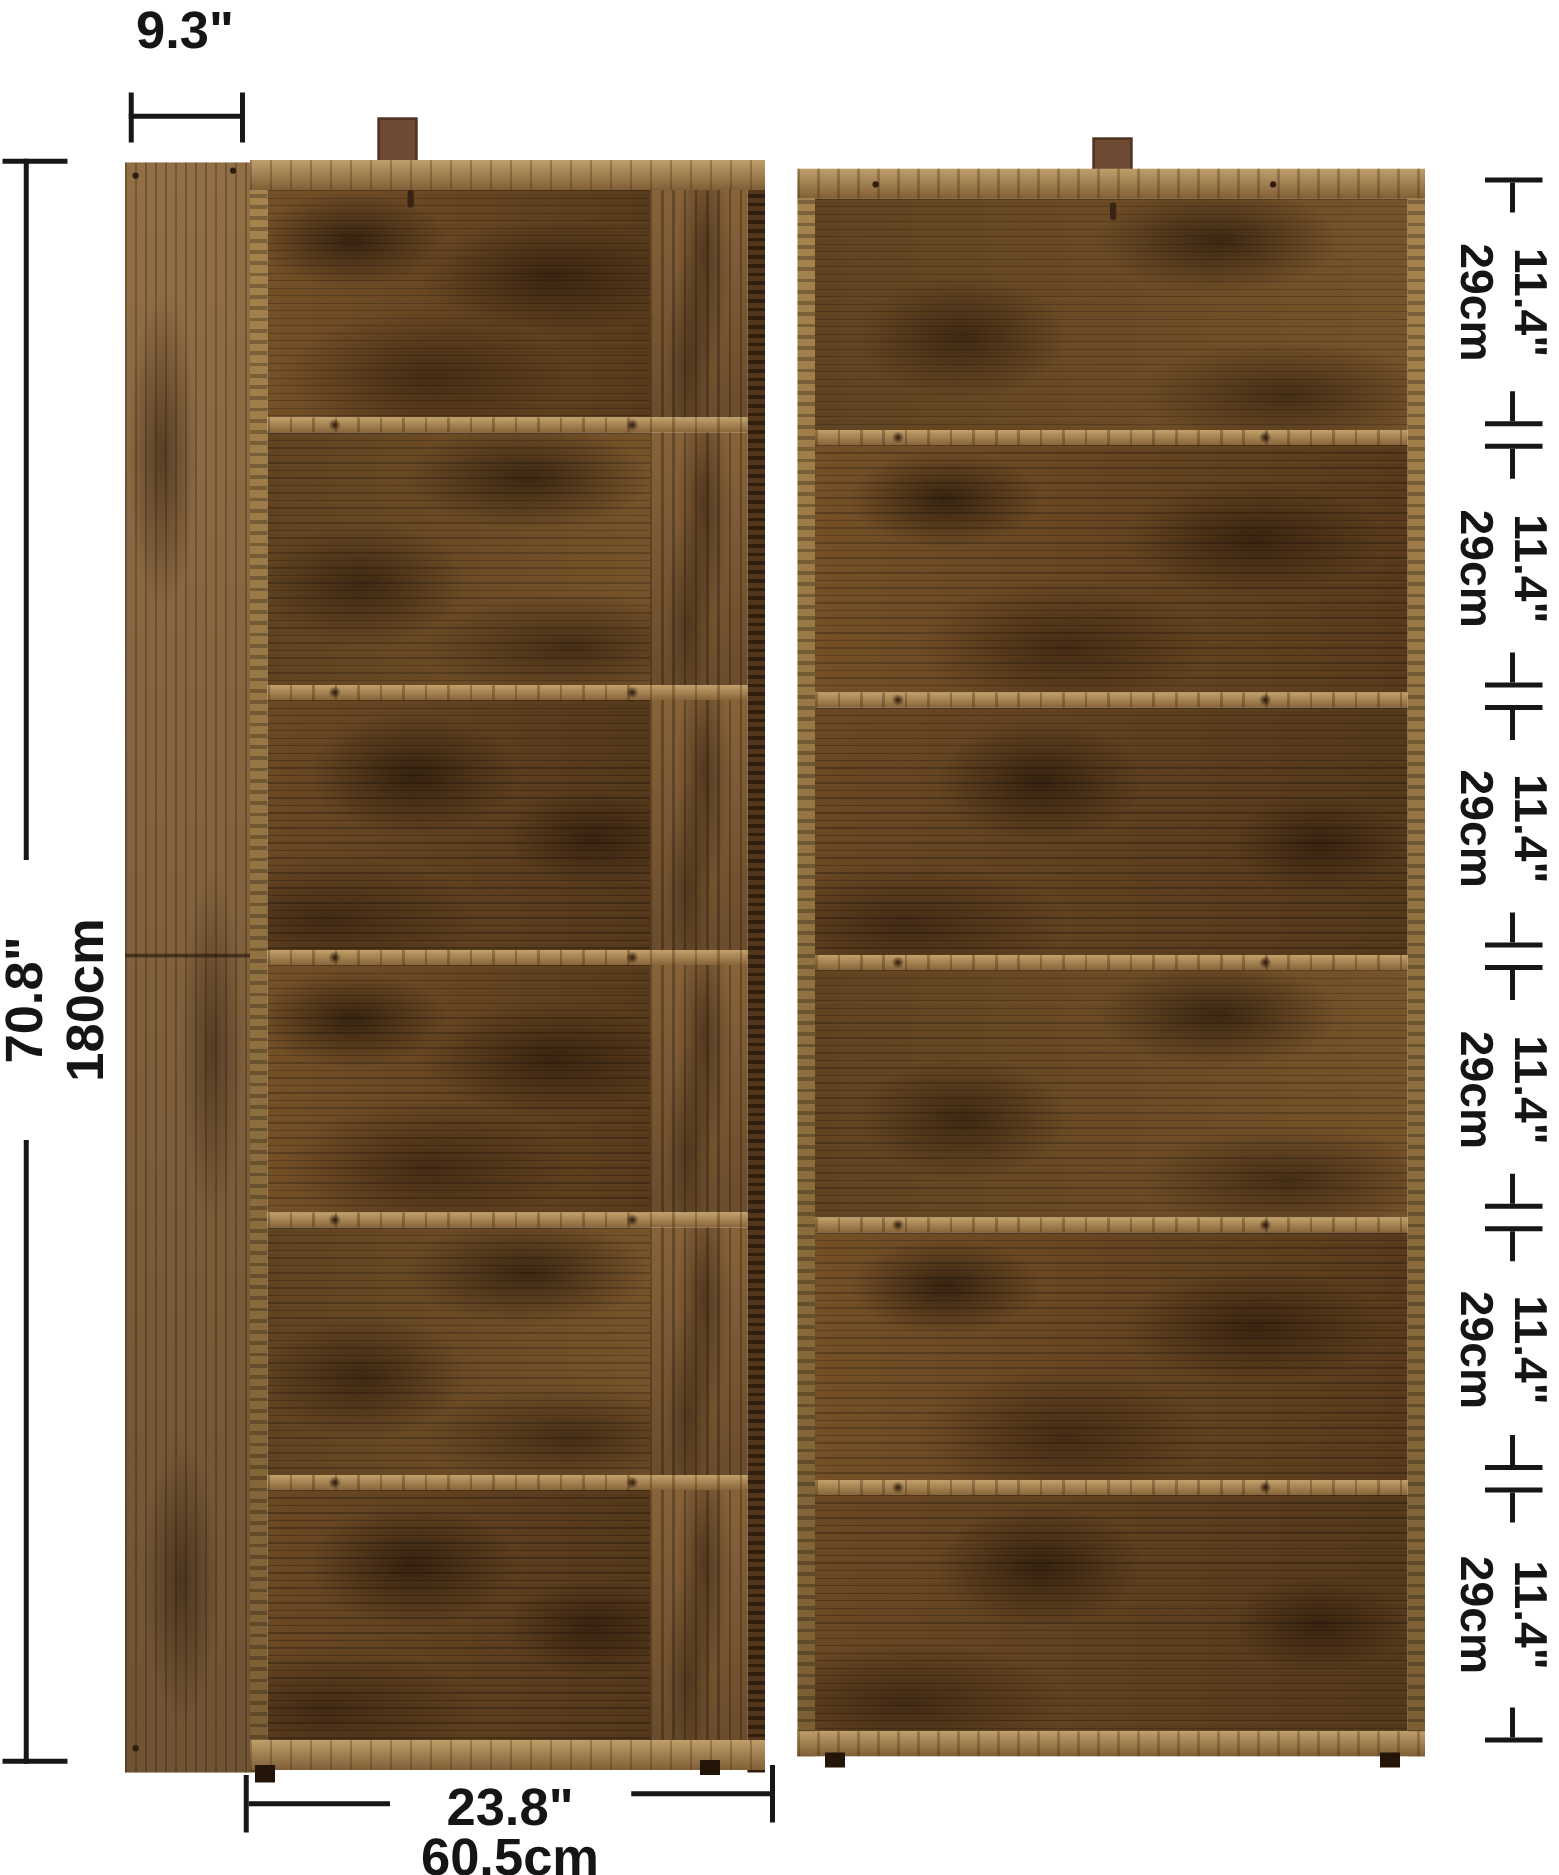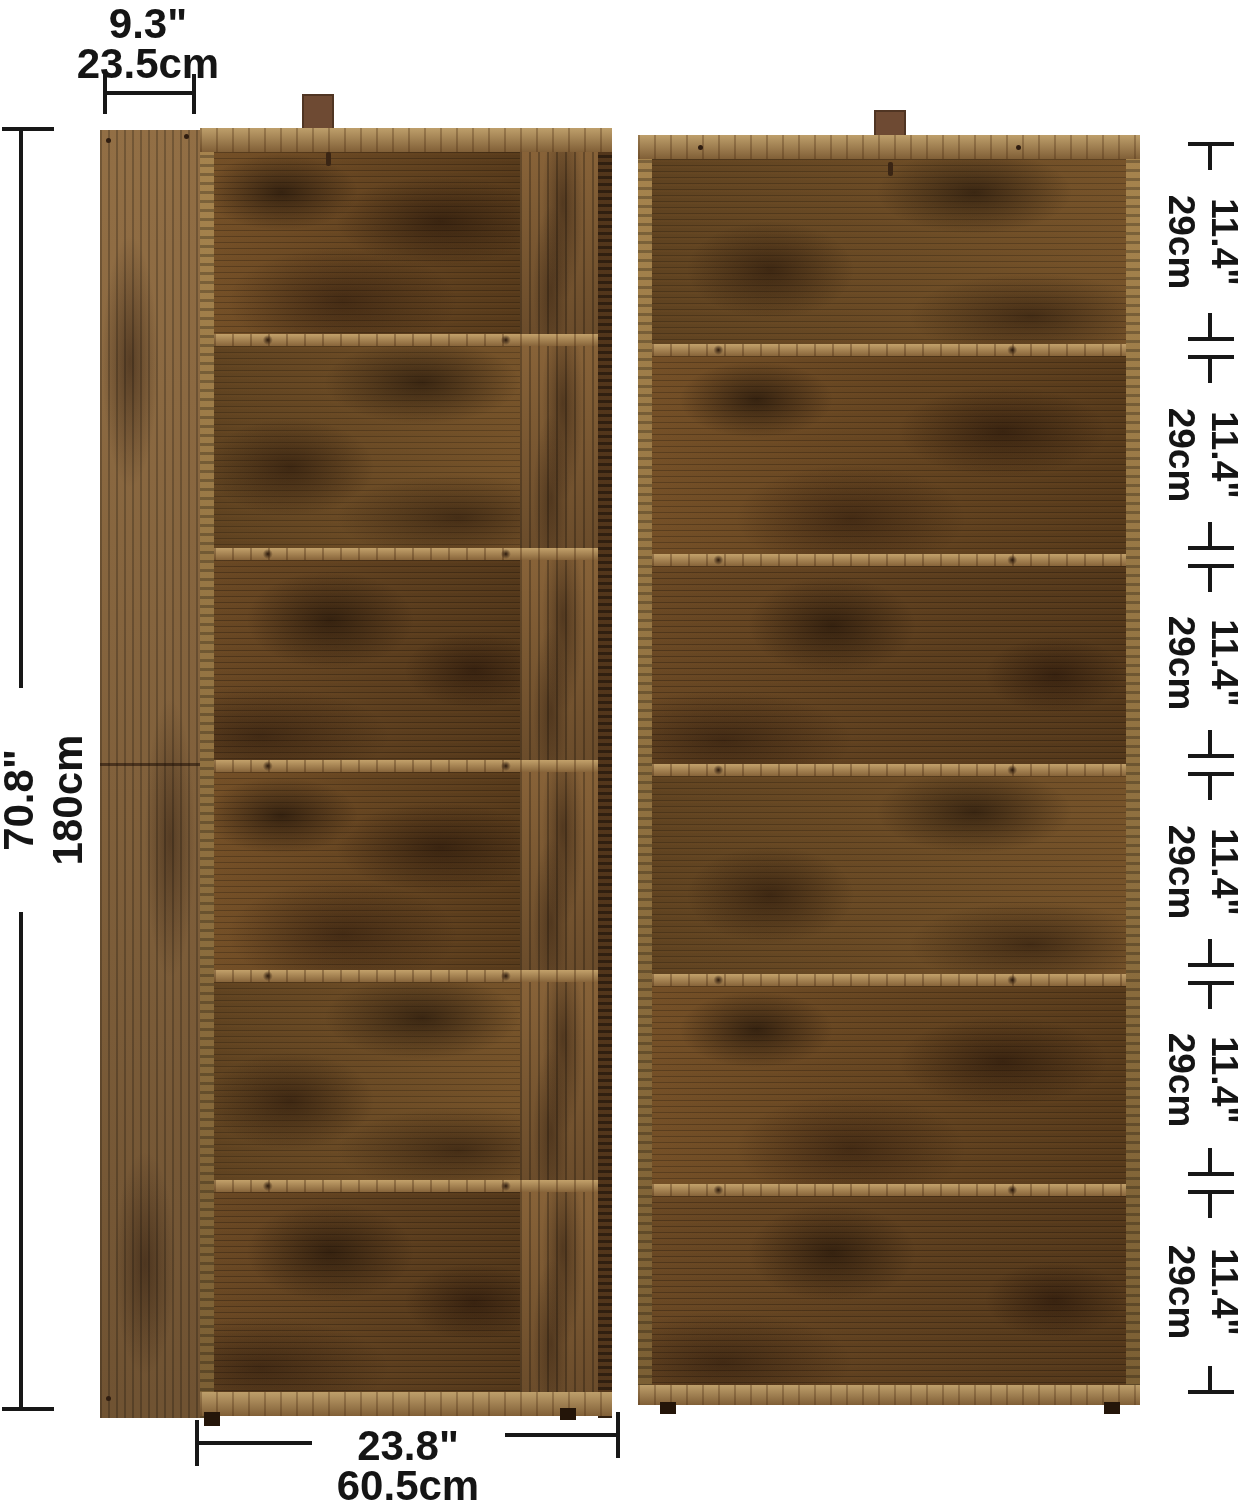--- a/index.html
+++ b/index.html
@@ -150,21 +150,20 @@
       <div class="abs topstrip" style="left:0;top:1250px;width:502px;height:20px;"></div>
       <div class="screw" style="left:60px;top:10px;"></div>
       <div class="screw" style="left:378px;top:10px;"></div>
     </div>
     <div class="slot" style="left:888px;top:162px;"></div>
     <div class="foot" style="left:660px;top:1402px;width:16px;height:12px;"></div>
     <div class="foot" style="left:1104px;top:1402px;width:16px;height:12px;"></div>
   </div>
 
   <div class="dim-text" style="left:88px;top:0px;width:120px;font-size:42px;">9.3"</div>
-  <div class="dim-text" style="left:68px;top:40px;width:160px;font-size:42px;">23.5cm</div>
   <div class="dl" style="left:103px;top:91px;width:93px;height:4px;"></div>
   <div class="dl" style="left:103px;top:74px;width:4px;height:40px;"></div>
   <div class="dl" style="left:192px;top:74px;width:4px;height:40px;"></div>
 
   <div class="dl" style="left:2px;top:127px;width:52px;height:4px;"></div>
   <div class="dl" style="left:19px;top:127px;width:4px;height:561px;"></div>
   <div class="vlabel rotm90" style="left:44px;top:800px;font-size:42px;">
     <div>70.8"</div>
     <div>180cm</div>
   </div>

